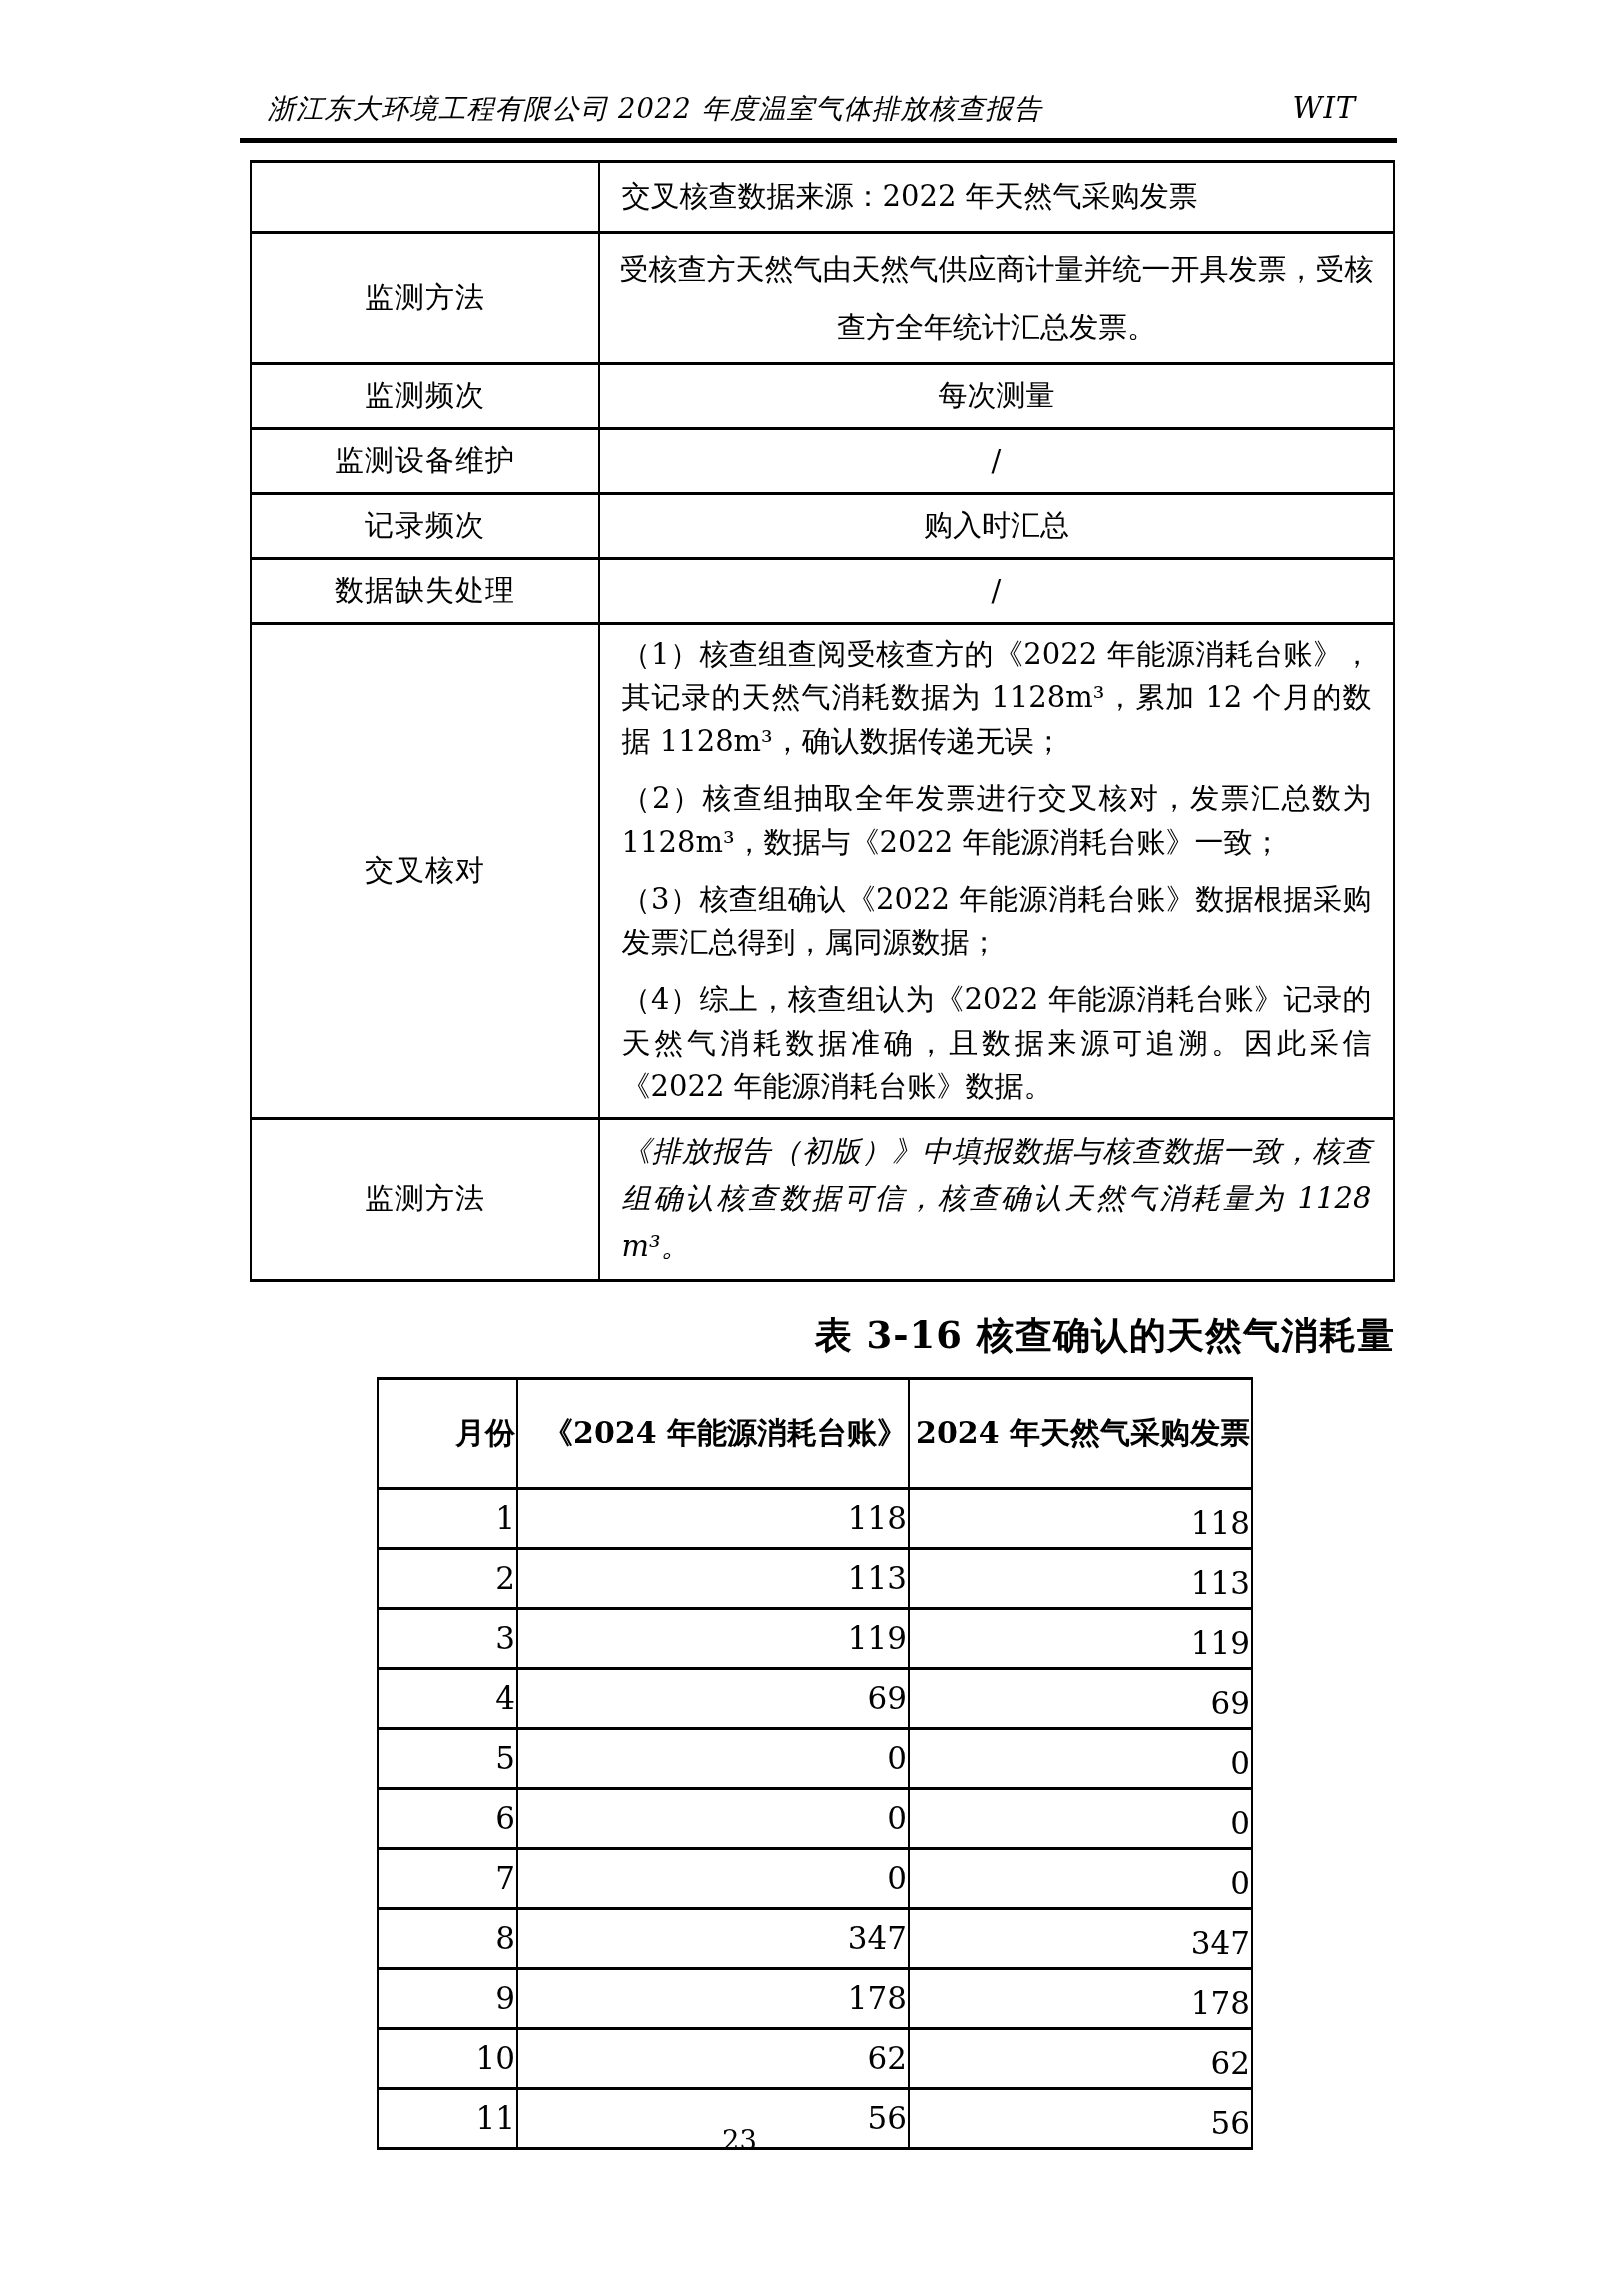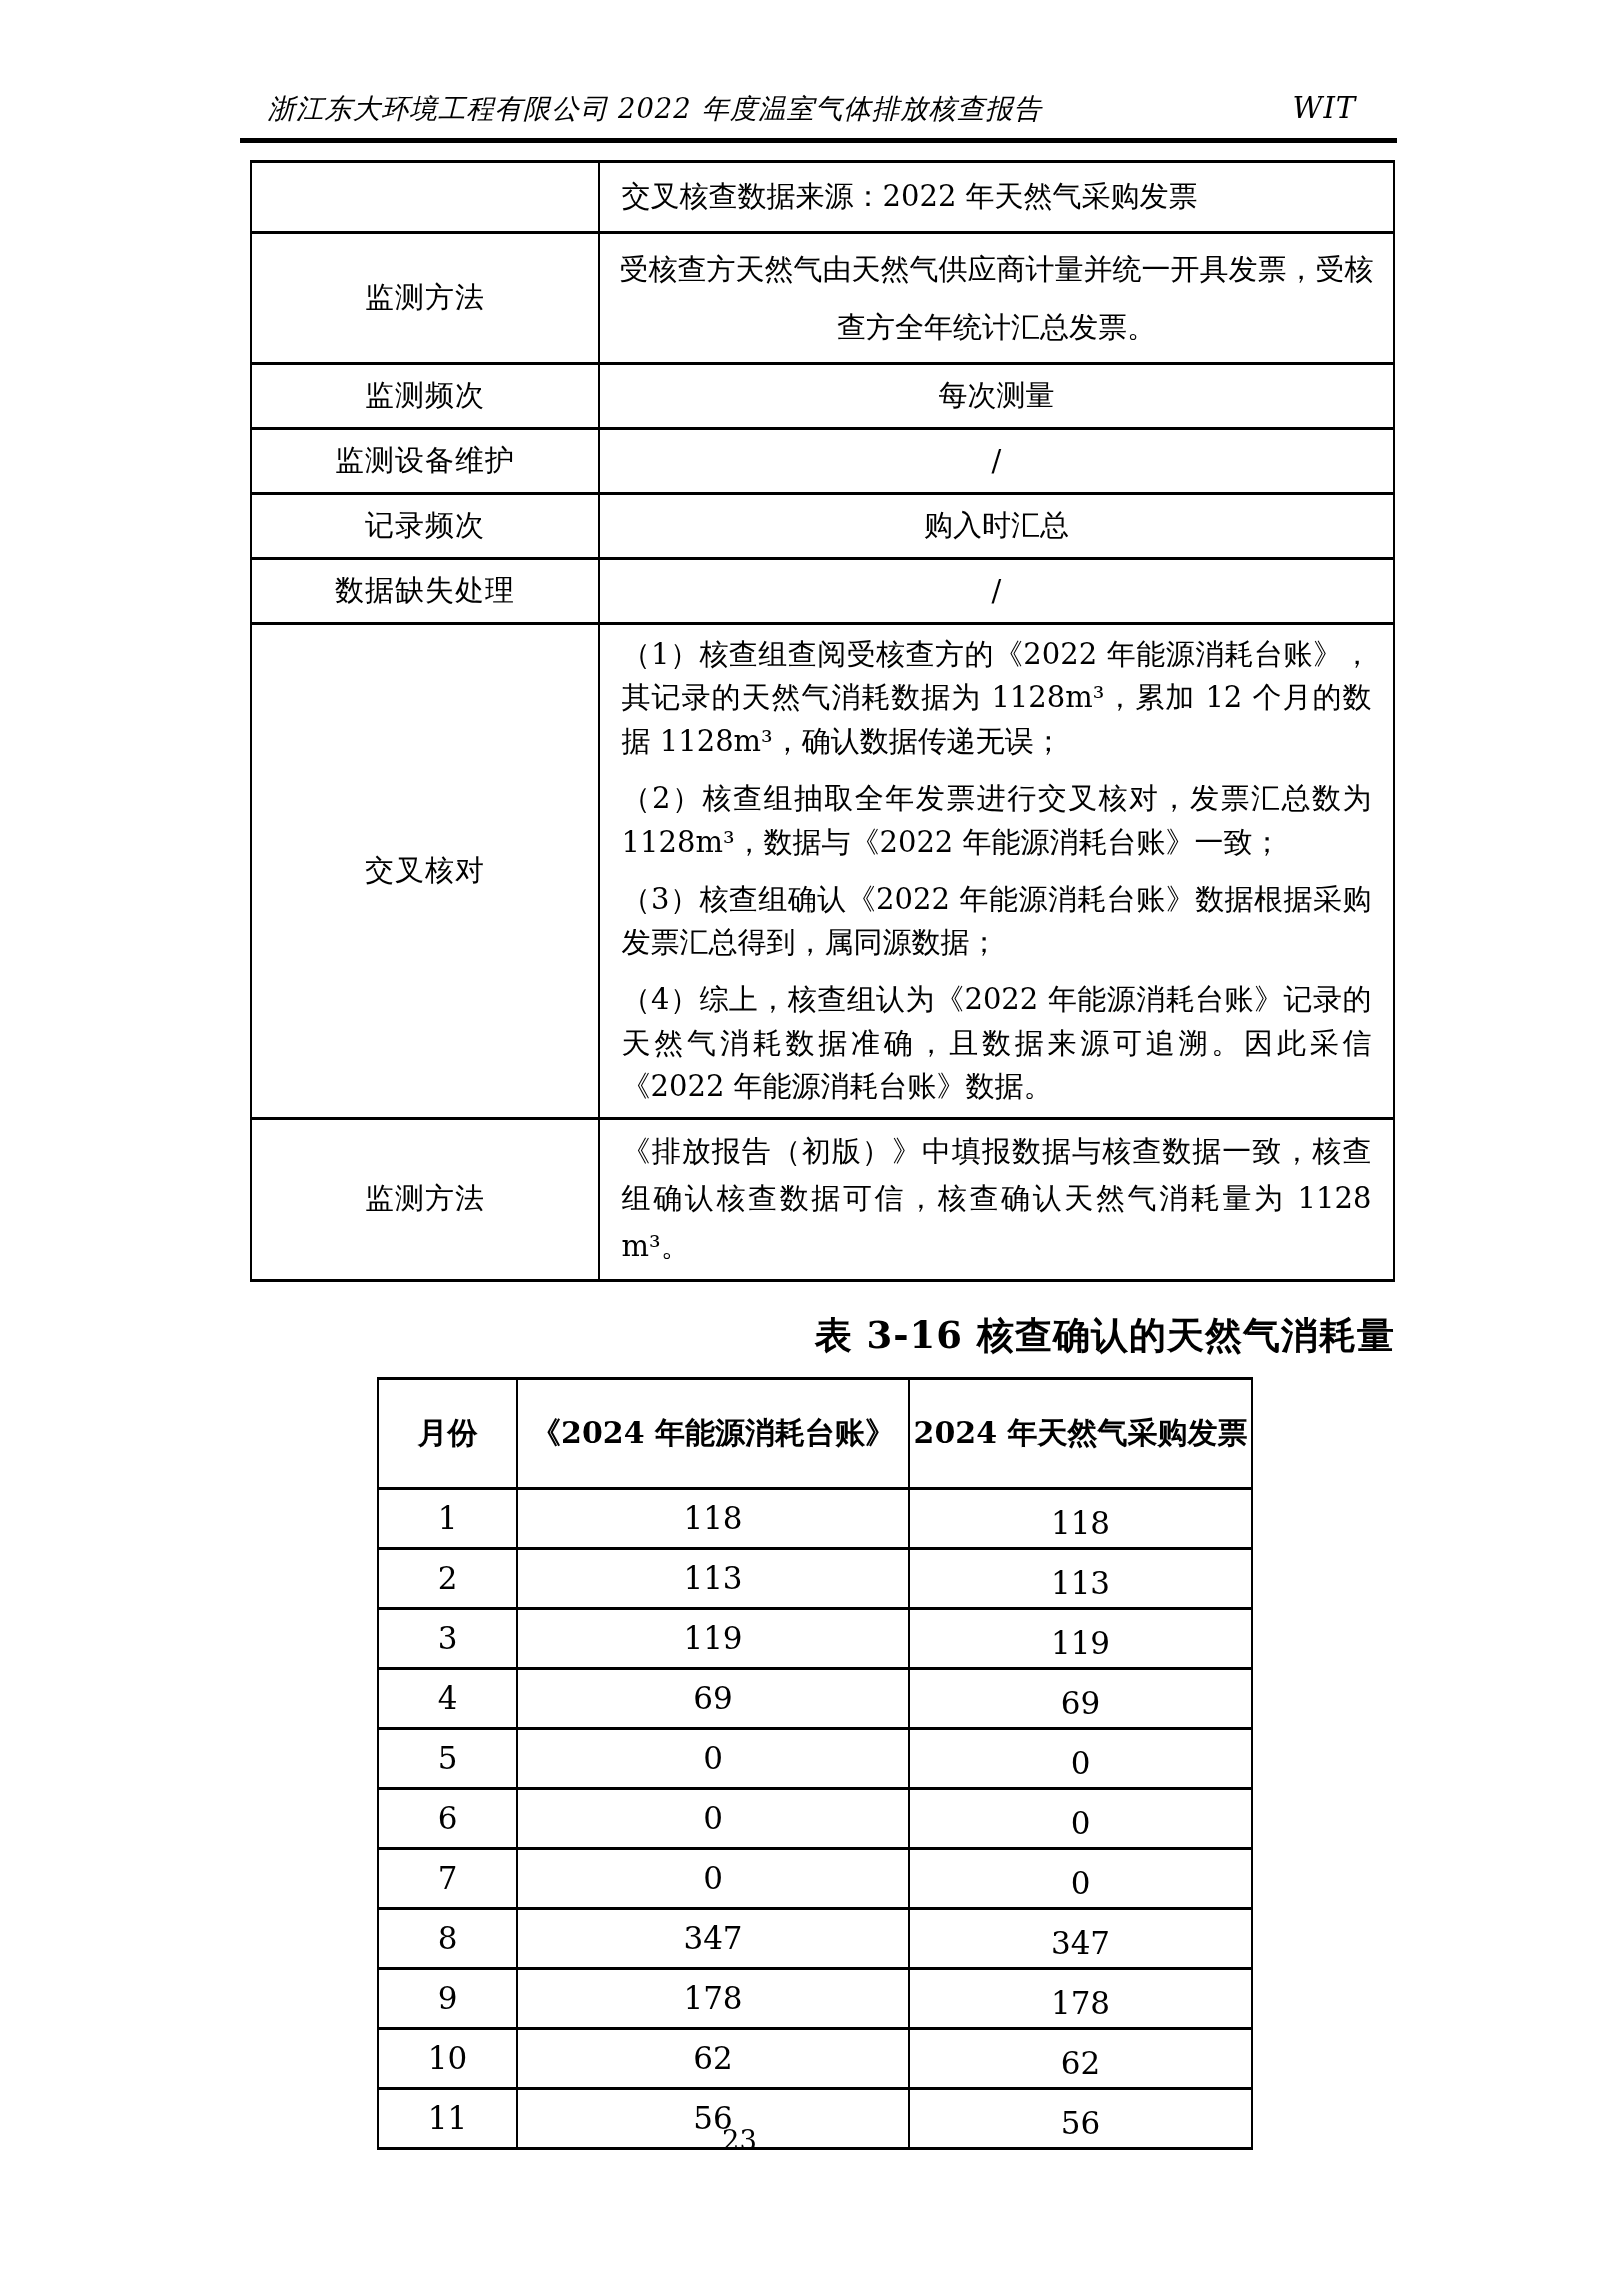--- a/index.html
+++ b/index.html
@@ -62,40 +62,40 @@
   .r-small { height: 65px; }
   .r-cross { height: 467px; }
   .r-cross td.val-left { vertical-align: middle; }
   .r-cross p {
     margin: 0 0 13.7px 0;
     line-height: 1.5;
     text-align: justify;
   }
   .r-cross p:last-child { margin-bottom: 0; }
   .r-concl { height: 106px; }
-  .r-concl td.val-left { line-height: 1.65; text-align: justify; }
+  .r-concl td.val-left { line-height: 1.65; text-align: justify; font-style: italic; }
   
   .caption {
     margin: 29px 0 0 0;
     text-align: right;
     font-size: 37px;
     font-weight: bold;
     letter-spacing: 1px;
   }
   
   .t2 {
     margin: 15.7px auto 0 auto;
     margin-left: 127px;
     width: 874px;
     table-layout: fixed;
   }
   .t2 td, .t2 th {
     border: solid #000;
     border-width: 3.9px 2.9px;
-    text-align: center;
+    text-align: right;
     vertical-align: middle;
     font-size: 31px;
   }
   .t2 th { font-weight: bold; height: 110px; font-size: 30px; }
   .t2 .c-month  { width: 139px; }
   .t2 .c-ledger { width: 392px; }
   .t2 .c-invoice{ width: 343px; }
   .t2 td { height: 60px; }
   .t2 td .low { position: relative; top: 4.9px; display: inline-block; }
   

